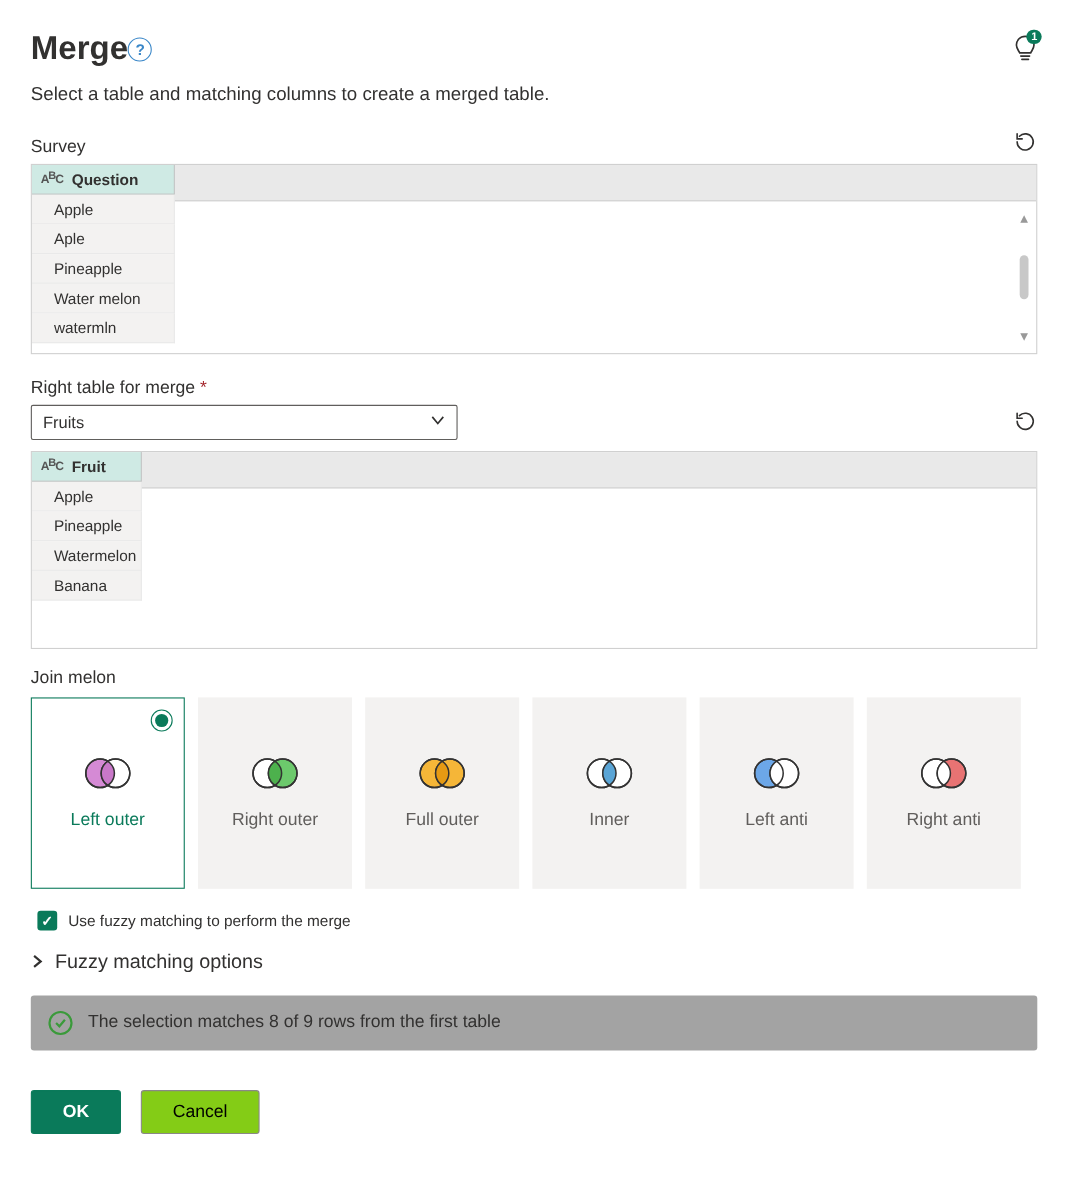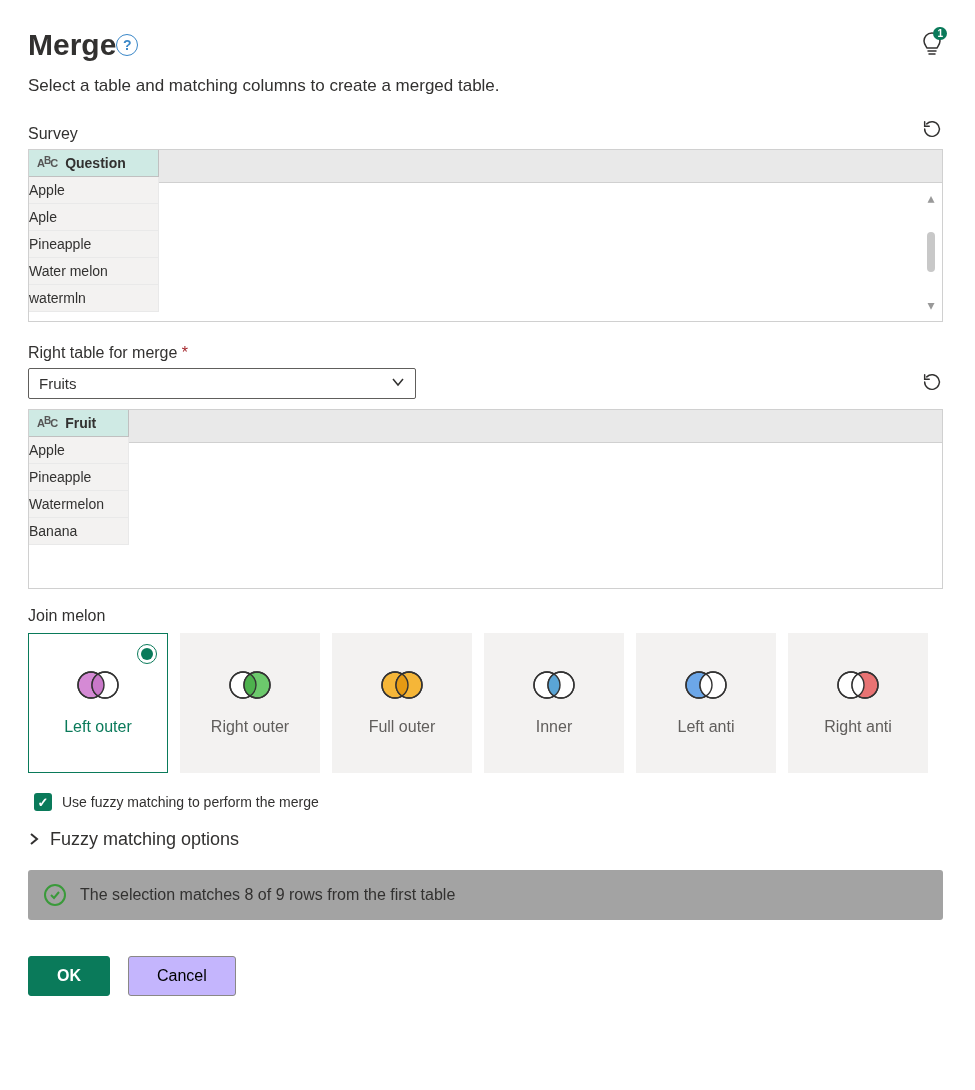--- a/index.html
+++ b/index.html
@@ -54,21 +54,21 @@
   .abc-icon { font-size: 11px; font-weight: 600; color: #555; letter-spacing: -1px; position: relative; margin-right: 4px;}
   .abc-icon .b { position: relative; top: -3px; font-size: 10px; }
   .header-rest {
     position: absolute; top:0; left: 130px; right: 0; height: 33px;
     background: #e9e9e9; border-bottom: 1px solid #d0d0d0;
   }
   .header-rest.narrow { left: 100px; }
   .td {
     border: 1px solid #e9e9e9;
     border-top: none; border-left: none;
-    padding: 5px 0;
+    padding: 5px 20px;
     background: #f3f2f1;
     width: 130px;
     font-size: 14px;
   }
   .td.narrow { width: 100px; }
   .scroll-hint {
     position: absolute; right: 4px; top: 40px; bottom: 8px; width: 14px;
     display: flex; flex-direction: column; align-items: center; justify-content: space-between;
     color: #999;
   }
@@ -79,21 +79,21 @@
     width: 388px;
     border: 1px solid #605e5c; border-radius: 2px;
     padding: 6px 10px;
     display: flex; align-items: center; justify-content: space-between;
     font-size: 15px;
   }
 
   .section-label { font-size: 16px; margin: 18px 0 8px 0; }
   .join-options { display: flex; gap: 12px; }
   .join-card {
-    width: 140px; height: 140px;
+    width: 140px; height: 174px;
     background: #f3f2f1;
     display: flex; flex-direction: column; align-items: center; justify-content: center;
     gap: 14px;
     position: relative;
     cursor: pointer;
     font-size: 16px; color: #605e5c; text-align: center;
   }
   .join-card.selected { background: #fff; border: 1.5px solid #0a7a5a; color: #0a7a5a; }
   .radio-dot {
     position: absolute; top: 10px; right: 10px;
@@ -115,21 +115,21 @@
     display: flex; align-items: center; gap: 14px; font-size: 16px; color: #323130;
   }
   .status-check {
     width: 22px; height: 22px; border: 2px solid #3a9a3a; border-radius: 50%;
     display: flex; align-items: center; justify-content: center; color: #3a9a3a;
   }
 
   .footer { display: flex; justify-content: flex-start; gap: 18px; margin-top: 36px; }
   .btn {
     padding: 10px 28px; font-size: 16px; border-radius: 3px; cursor: pointer;
-    border: 1px solid #8a8886; background: #c4b5fd;
+    border: 1px solid #8a8886; background: #84cc16;
   }
   .btn.primary { background: #0a7a5a; color: #fff; border-color: #0a7a5a; font-weight: 600; }
 </style>
 </head>
 <body>
 
 <div class="header-row">
   <div class="title-wrap">
     <h1>Merge</h1>
     <span class="help-circle">?</span>

